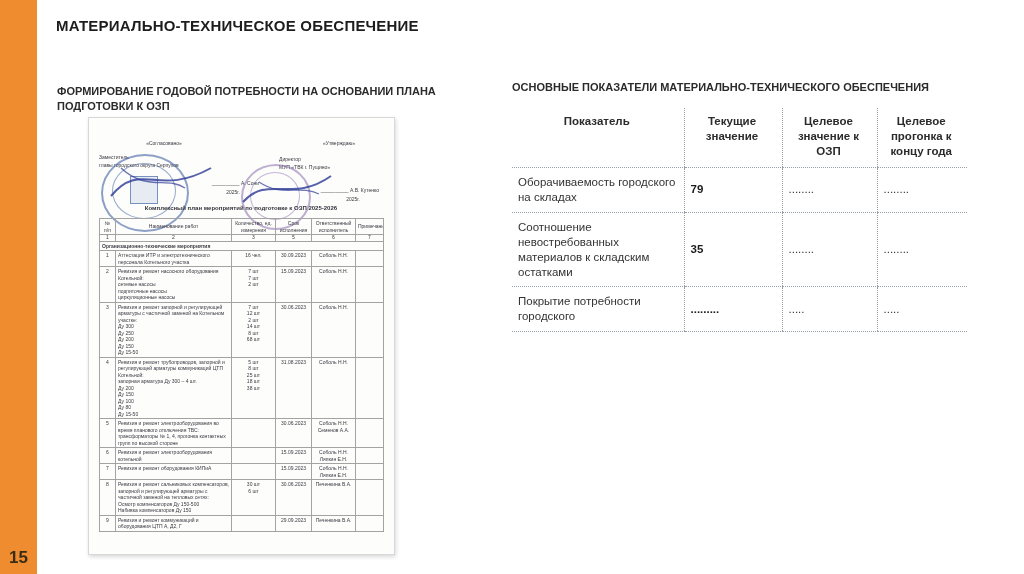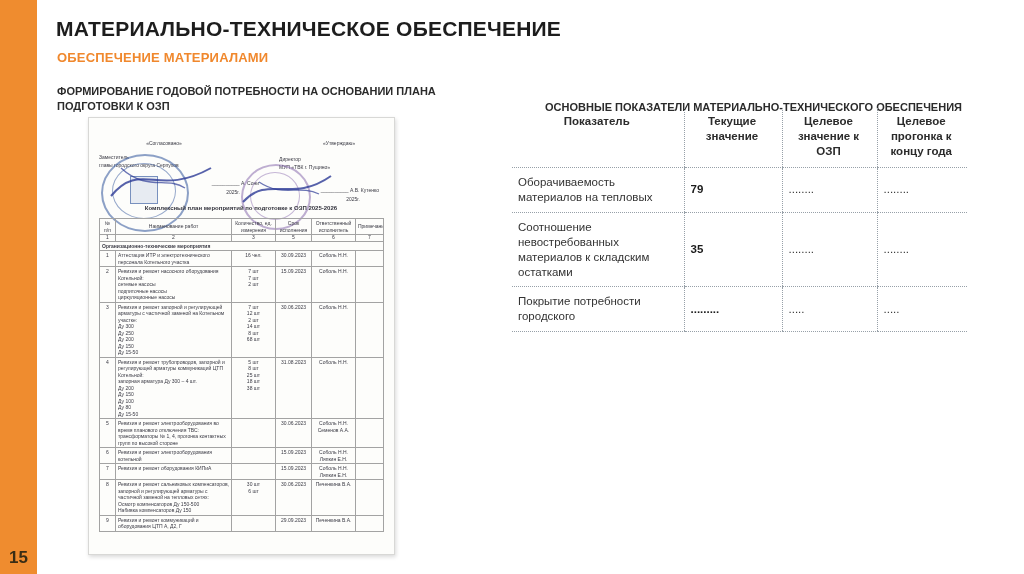--- a/index.html
+++ b/index.html
@@ -1,27 +1,27 @@
 <!DOCTYPE html>
 <html><head>
 <meta charset="utf-8">
 <style>
   html,body{margin:0;padding:0;background:#e9e9e9;}
   .slide{position:relative;width:1024px;height:574px;background:#ffffff;overflow:hidden;
          font-family:"Liberation Sans",sans-serif;color:#262626;}
   .leftbar{position:absolute;left:0;top:0;width:37px;height:574px;background:#EF8C2F;}
   .pagenum{position:absolute;left:0;bottom:6px;width:37px;text-align:center;
            font-size:17px;font-weight:bold;color:#3a2d15;}
-  .title{position:absolute;left:56px;top:17px;margin:0;font-size:21px;font-weight:bold;
+  .title{position:absolute;left:56px;top:17px;margin:0;font-size:15px;font-weight:bold;
          color:#1d1d1d;letter-spacing:.2px;}
   .subtitle{position:absolute;left:57px;top:50px;margin:0;font-size:13px;font-weight:bold;
             color:#F0882D;letter-spacing:.2px;}
   .col-heading{position:absolute;font-size:11px;font-weight:bold;color:#2b2b2b;line-height:1.4;}
   .lh{left:57px;top:84px;width:430px;}
-  .rh{left:512px;top:100px;width:460px;margin-left:33px;}
+  .rh{left:512px;top:80px;width:460px;}
   .pre{white-space:pre-line;}
 
   
   .doc{position:absolute;left:88px;top:117px;width:305px;height:436px;background:#fdfdfb;
        border:1px solid #d8d8d6;box-shadow:1px 2px 4px rgba(0,0,0,.15);color:#3a3a44;}
   .d-agree-label{position:absolute;left:30px;top:22px;width:90px;text-align:center;font-size:5px;}
   .d-agree-lines{position:absolute;left:10px;top:36px;width:120px;font-size:5px;line-height:1.5;}
   .d-agree-sign{position:absolute;left:100px;top:62px;width:70px;font-size:5px;text-align:right;}
   .d-agree-year{position:absolute;left:118px;top:71px;width:52px;font-size:5px;text-align:center;}
   .d-approve-label{position:absolute;left:205px;top:22px;width:90px;text-align:center;font-size:5px;}
@@ -64,21 +64,20 @@
   .kpi td.val{font-weight:bold;color:#1c1c1c;}
 </style>
 </head>
 <body>
 
 <div class="slide">
   <div class="leftbar"></div>
   <div class="pagenum">15</div>
 
   <h1 class="title">МАТЕРИАЛЬНО-ТЕХНИЧЕСКОЕ ОБЕСПЕЧЕНИЕ</h1>
-  <h2 class="subtitle">ОБЕСПЕЧЕНИЕ МАТЕРИАЛАМИ</h2>
 
   <div class="col-heading lh">ФОРМИРОВАНИЕ ГОДОВОЙ ПОТРЕБНОСТИ НА ОСНОВАНИИ ПЛАНА ПОДГОТОВКИ К ОЗП</div>
   <div class="col-heading rh">ОСНОВНЫЕ ПОКАЗАТЕЛИ МАТЕРИАЛЬНО-ТЕХНИЧЕСКОГО ОБЕСПЕЧЕНИЯ</div>
 
   <div class="doc">
     <div class="d-agree-label">«Согласовано»</div>
     <div class="d-agree-lines pre">Заместитель
 главы городского округа Серпухов</div>
     <div class="d-agree-sign">__________ А. Сони</div>
     <div class="d-agree-year">2025г.</div>
@@ -260,21 +259,21 @@
     <thead>
       <tr>
         <th>Показатель</th>
         <th>Текущие значение</th>
         <th>Целевое значение к ОЗП</th>
         <th>Целевое прогонка к концу года</th>
       </tr>
     </thead>
     <tbody>
       <tr>
-        <td class="ind">Оборачиваемость материалов на тепловых</td>
+        <td class="ind">Оборачиваемость городского на складах</td>
         <td class="val">79</td>
         <td class="tgt">........</td>
         <td class="tgt">........</td>
       </tr>
       <tr>
         <td class="ind">Соотношение невостребованных материалов к складским остатками</td>
         <td class="val">35</td>
         <td class="tgt">........</td>
         <td class="tgt">........</td>
       </tr>

